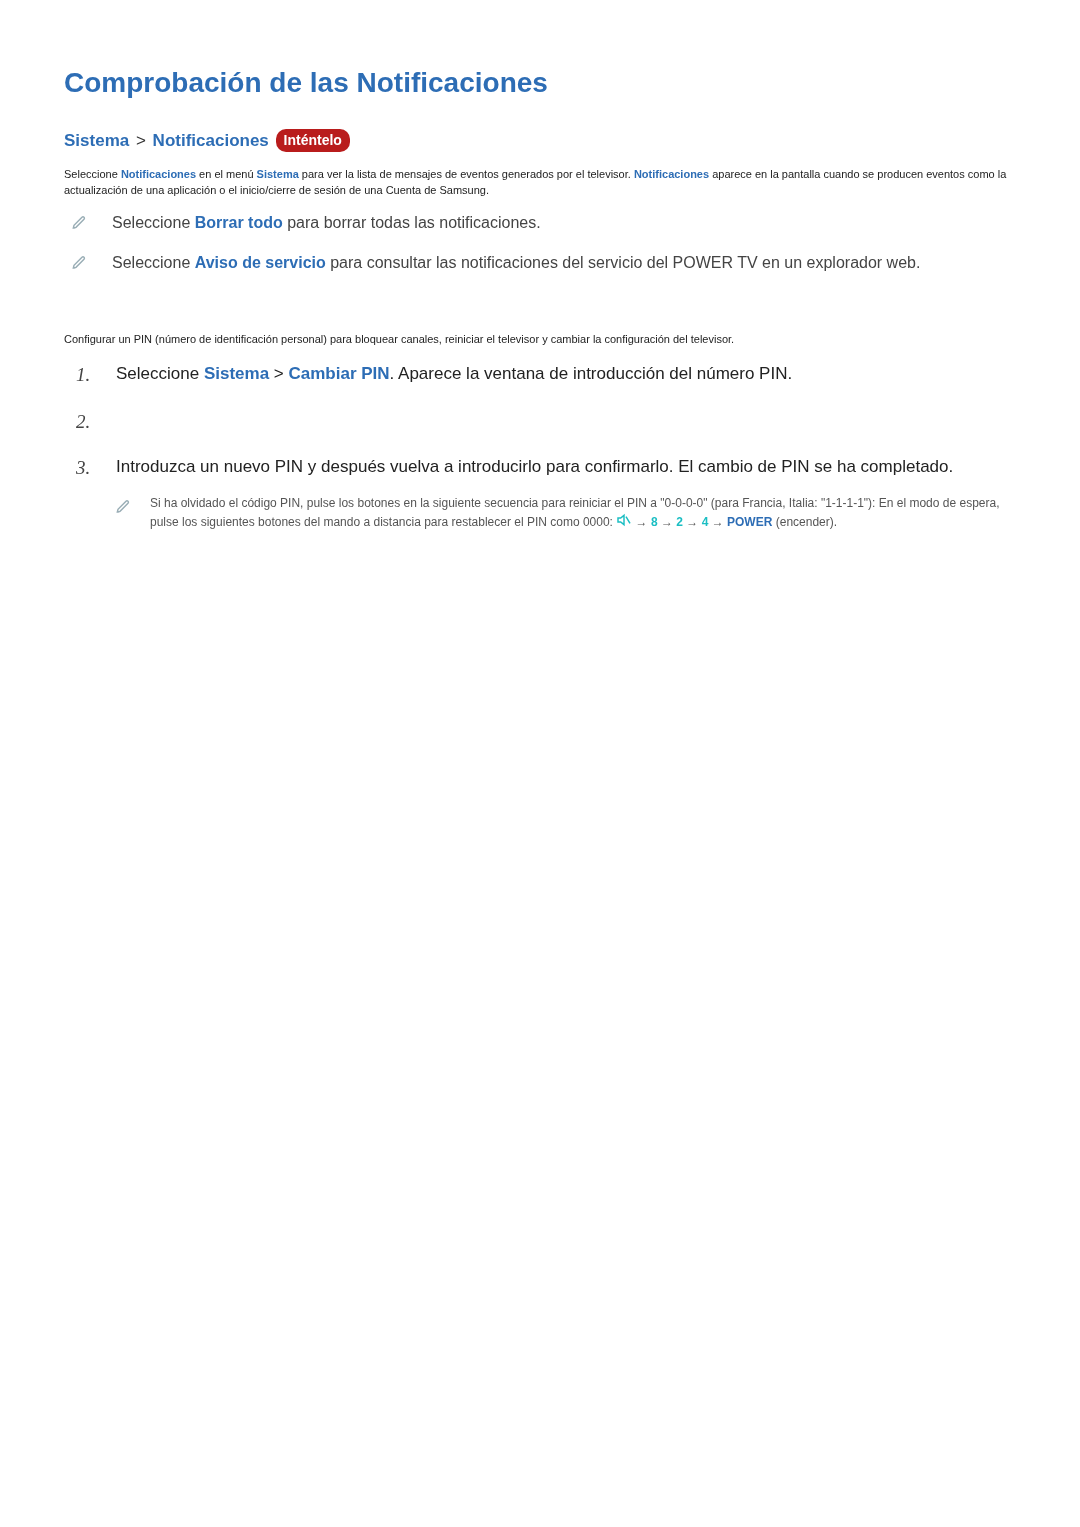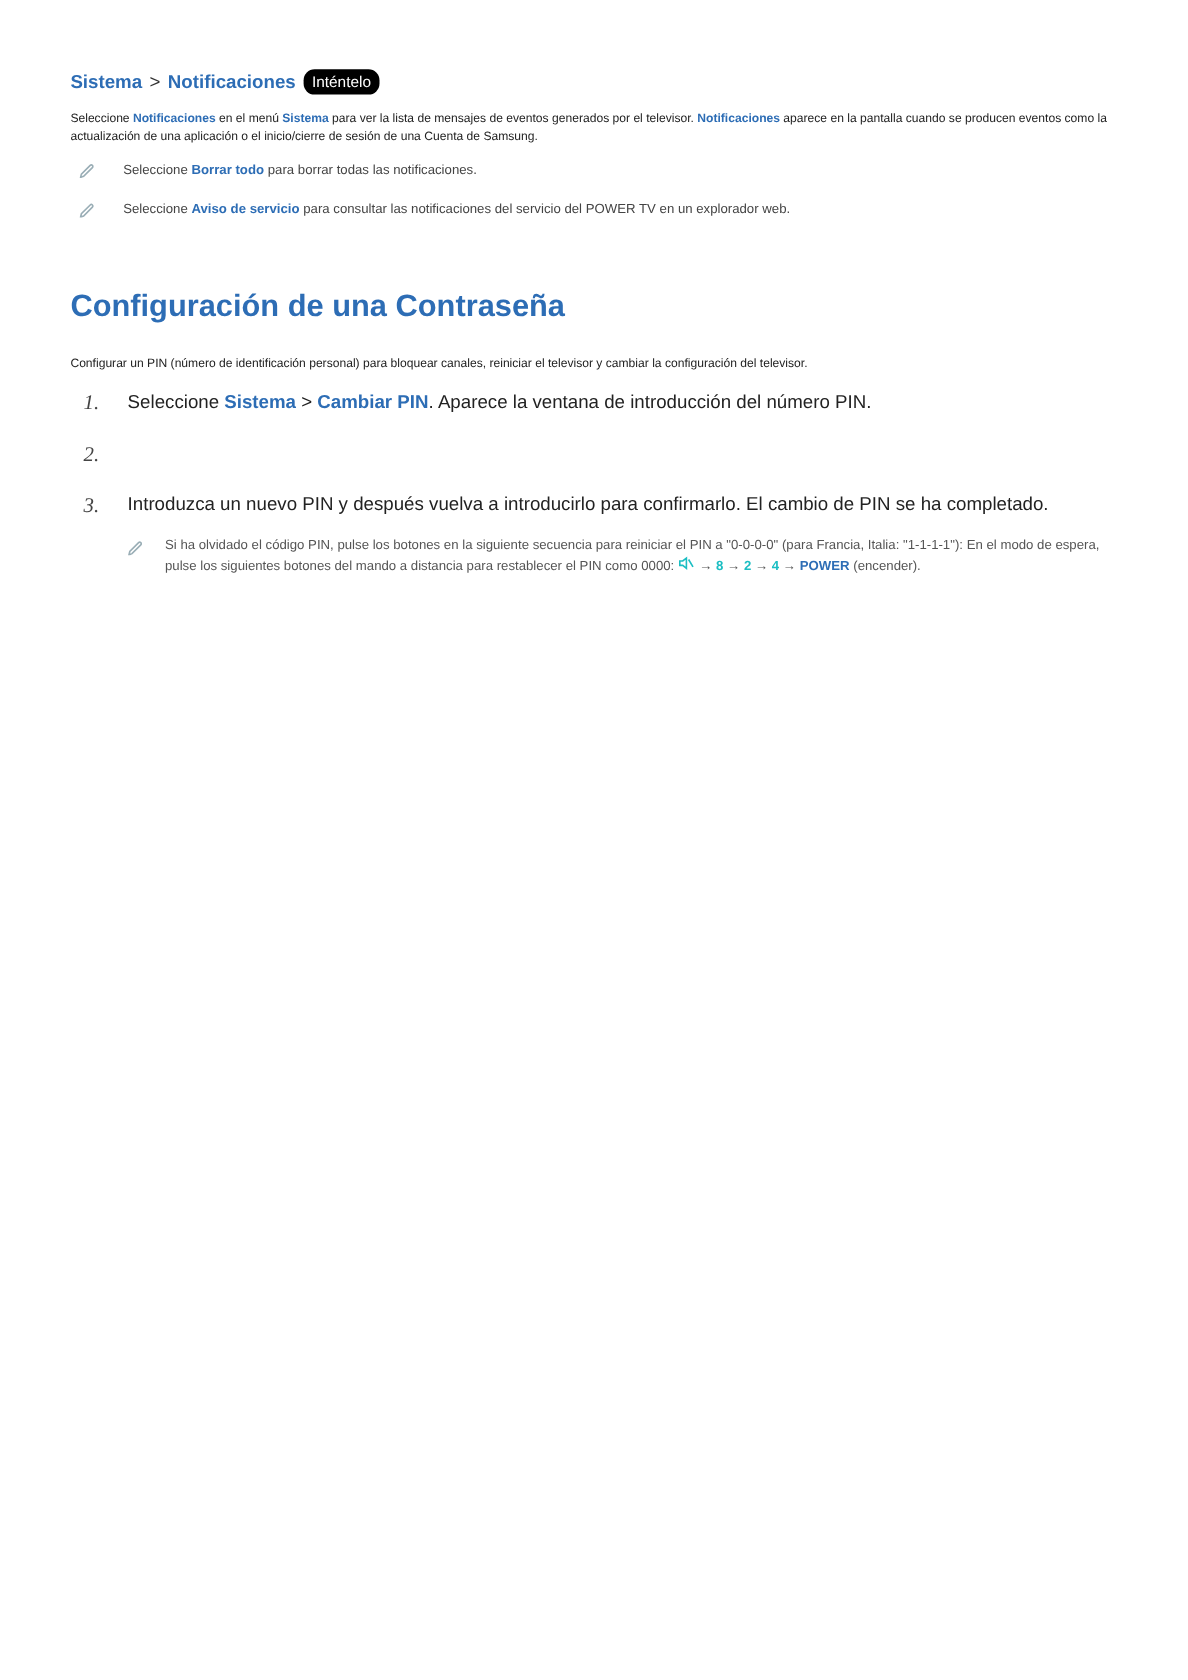--- a/index.html
+++ b/index.html
@@ -28,24 +28,24 @@
     .breadcrumb .link {
       color: #2d6db5;
     }
     .breadcrumb .sep {
       color: #333;
       font-weight: 400;
       margin: 0 2px;
     }
     .pill {
       display: inline-block;
-      background: #000000;
+      background: #b91c1c;
       color: #fff;
       font-size: 14px;
-      font-weight: 400;
+      font-weight: 700;
       padding: 1px 8px;
       border-radius: 10px;
       margin-left: 2px;
       vertical-align: 1px;
     }
     p.body {
       font-size: 11px;
       color: #222;
       margin-bottom: 12px;
     }
@@ -69,21 +69,21 @@
       padding-left: 8px;
     }
     .pencil-icon {
       flex-shrink: 0;
       width: 16px;
       height: 18px;
       margin-top: 2px;
       color: #9aaeb6;
     }
     ul.pencil > li .pencil-text {
-      font-size: 12px;
+      font-size: 16px;
       color: #444;
     }
     ol.numbered {
       list-style: none;
       margin-top: 8px;
       padding-left: 12px;
     }
     ol.numbered > li {
       display: flex;
       align-items: flex-start;
@@ -120,20 +120,21 @@
       width: 16px;
       height: 14px;
       vertical-align: -2px;
       color: #1bbec3;
     }
   </style>
 </head>
 <body>
 
 <div class="section">
+  <h2>Comprobación de las Notificaciones</h2>
   <div class="breadcrumb">
     <span class="link">Sistema</span>
     <span class="sep">&gt;</span>
     <span class="link">Notificaciones</span>
     <span class="pill">Inténtelo</span>
   </div>
   <p class="body">
     <span>Seleccione </span><span class="bold-blue">Notificaciones</span><span> en el menú </span><span class="bold-blue">Sistema</span><span> para ver la lista de mensajes de eventos generados por el televisor. </span><span class="bold-blue">Notificaciones</span><span> aparece en la pantalla cuando se producen eventos como la actualización de una aplicación o el inicio/cierre de sesión de una Cuenta de Samsung.</span>
   </p>
   <ul class="pencil">
@@ -154,21 +155,20 @@
           </svg>
       </span>
       <span class="pencil-text">
         <span>Seleccione </span><span class="bold-blue">Aviso de servicio</span><span> para consultar las notificaciones del servicio del POWER TV en un explorador web.</span>
       </span>
     </li>
   </ul>
 </div>
 
 <div class="section">
-  <h2>Configuración de una Contraseña</h2>
   <p class="body">Configurar un PIN (número de identificación personal) para bloquear canales, reiniciar el televisor y cambiar la configuración del televisor.</p>
   <ol class="numbered">
     <li>
       <span class="num">1.</span>
       <span class="item-body">
         <span>Seleccione </span><span class="bold-blue">Sistema</span><span> &gt; </span><span class="bold-blue">Cambiar PIN</span><span>. Aparece la ventana de introducción del número PIN.</span>
       </span>
     </li>
     <li>
       <span class="num">2.</span>

